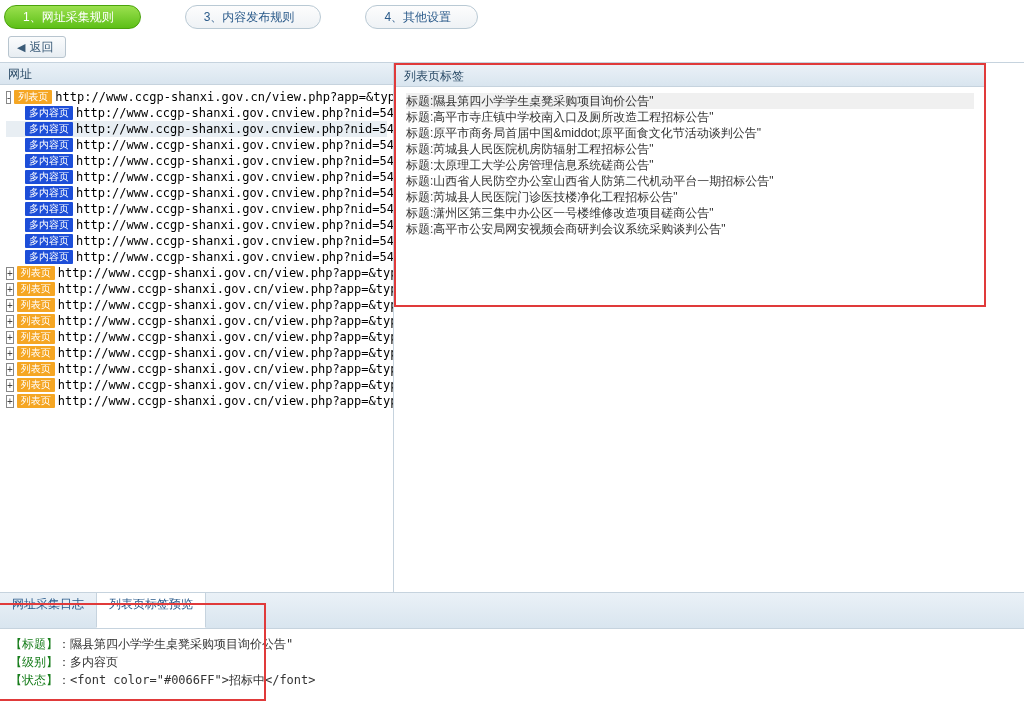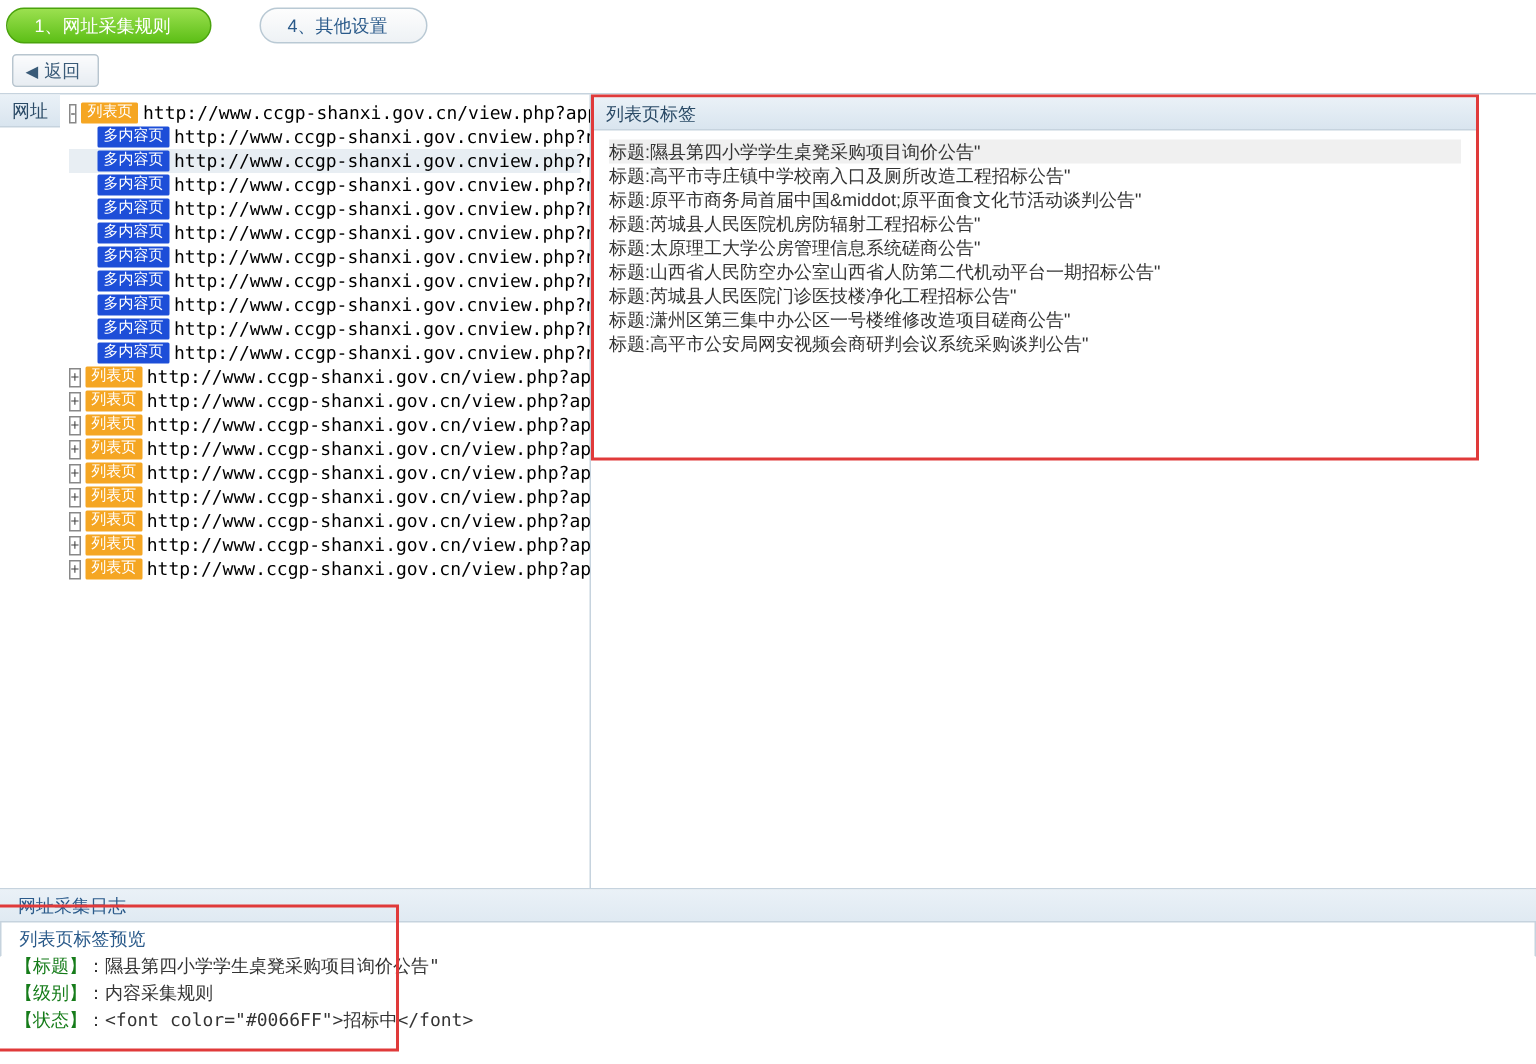--- a/index.html
+++ b/index.html
@@ -1,65 +1,66 @@
 <!DOCTYPE html>
 <html><head>
 <meta charset="utf-8">
 <style>
 * { margin:0; padding:0; box-sizing:border-box; }
 body { font-family:"Microsoft YaHei",SimSun,Arial,sans-serif; font-size:12px; background:#fff; color:#333; }
 
 
-.wizard { display:flex; align-items:center; gap:4px; height:30px; padding:4px 4px 0 4px; }
+.wizard { display:flex; align-items:center; gap:16px; height:30px; padding:4px 4px 0 4px; }
 .wtab { position:relative; height:24px; line-height:22px; padding:0 26px 0 18px; border:1px solid #b9c9d4; border-radius:12px; background:linear-gradient(#fdfdfd,#eef2f5); margin-right:28px; color:#2a5a8a; font-size:12px; }
 .wtab.active { background:linear-gradient(#9be04f,#5dbf17); color:#fff; border-color:#4aa30c; }
 
 
 .backbar { padding:6px 8px 4px 8px; }
 .backbtn { display:inline-flex; align-items:center; gap:4px; height:22px; padding:0 12px 0 8px; border:1px solid #b8c5cf; border-radius:3px; background:linear-gradient(#fbfcfd,#e7edf2); color:#3a5b78; cursor:pointer; }
 .backbtn .arr { font-size:11px; }
 
 
 .main { display:flex; border-top:1px solid #c6d3de; height:530px; }
 
 
-.left { width:394px; border-right:1px solid #c6d3de; display:flex; flex-direction:row; }
+.left { width:394px; border-right:1px solid #c6d3de; display:flex; flex-direction:column; }
 .panelhd { height:22px; line-height:22px; padding:0 8px; background:linear-gradient(#eaf1f7,#d9e5ef); border-bottom:1px solid #c6d3de; color:#2a4a66; }
 .tree { padding:4px 6px; overflow:auto; flex:1; font-size:12px; }
 .trow { display:flex; align-items:center; height:16px; line-height:16px; white-space:nowrap; }
 .tw { display:inline-block; width:13px; height:13px; text-align:center; line-height:11px; font-size:10px; margin-right:3px; }
 .twbox { border:1px solid #888; background:#fff; color:#444; }
 .tag { display:inline-block; height:14px; line-height:14px; padding:0 4px; font-size:10px; color:#fff; margin-right:3px; border-radius:1px; }
 .tag.list { background:#f5a623;text-align:center; }
 .tag.item { background:#1d4ed8; }
 .url { color:#000; font-family:SimSun,monospace; }
 .trow.sel { background:#e8eef3; }
 .ind1 { padding-left:16px; }
 .ind0 { padding-left:0; }
 .rightwrap { flex:1; position:relative; }
 .rbox { position:absolute; left:0; top:0; width:592px; height:244px; border:2px solid #e03a3a; }
 .rlist { padding:6px 10px; }
 .rline { height:16px; line-height:16px; white-space:nowrap; }
 .rline.sel { background:#f0f0f0; }
 
 
 .bottom { border-top:1px solid #c6d3de; }
-.btabs { display:flex; height:36px; background:linear-gradient(#eaf1f7,#d9e5ef); border-bottom:1px solid #c6d3de;flex-direction:column; }
+.btabs { display:flex; height:36px; background:linear-gradient(#eaf1f7,#d9e5ef); border-bottom:1px solid #c6d3de; }
 .btab { padding:0 12px; line-height:22px; color:#2a5a8a; cursor:pointer; }
 .btab.active { background:#fff; border:1px solid #c6d3de; border-bottom:1px solid #fff; margin-top:-1px; font-weight:normal; }
 .bcontent { padding:6px 10px 20px 10px; font-family:SimSun,monospace; font-size:12px; position:relative; }
 .bline { line-height:18px; }
 .bline .k { color:#167c1a; font-weight:normal; }
 .redbox2 { position:absolute; border:2px solid #e03a3a; pointer-events:none; }
 </style>
 </head>
 <body>
 
 <div class="wizard" id="wizard">
     <div class="wtab active">1、网址采集规则</div>
+    <div class="wtab">3、内容发布规则</div>
     <div class="wtab">4、其他设置</div>
   </div>
 
 <div class="backbar">
   <div class="backbtn">
     <span class="arr">◀</span>
     <span>返回</span>
   </div>
 </div>
 
@@ -188,16 +189,16 @@
 </div>
 
 <div class="bottom">
   <div class="btabs" id="btabs">
       <div class="btab">网址采集日志</div>
       <div class="btab active">列表页标签预览</div>
     </div>
   <div class="bcontent" id="bcontent">
     <div class="redbox2" style="left:-4px;top:-26px;width:270px;height:98px;"></div>
   <div class="bline"><span class="k">【标题】</span><span>：隰县第四小学学生桌凳采购项目询价公告"</span></div>
-      <div class="bline"><span class="k">【级别】</span><span>：内容采集规则</span></div>
+      <div class="bline"><span class="k">【级别】</span><span>：多内容页</span></div>
       <div class="bline"><span class="k">【状态】</span><span>：&lt;font color="#0066FF"&gt;招标中&lt;/font&gt;</span></div>
     </div>
 </div>
 
 </body></html>

